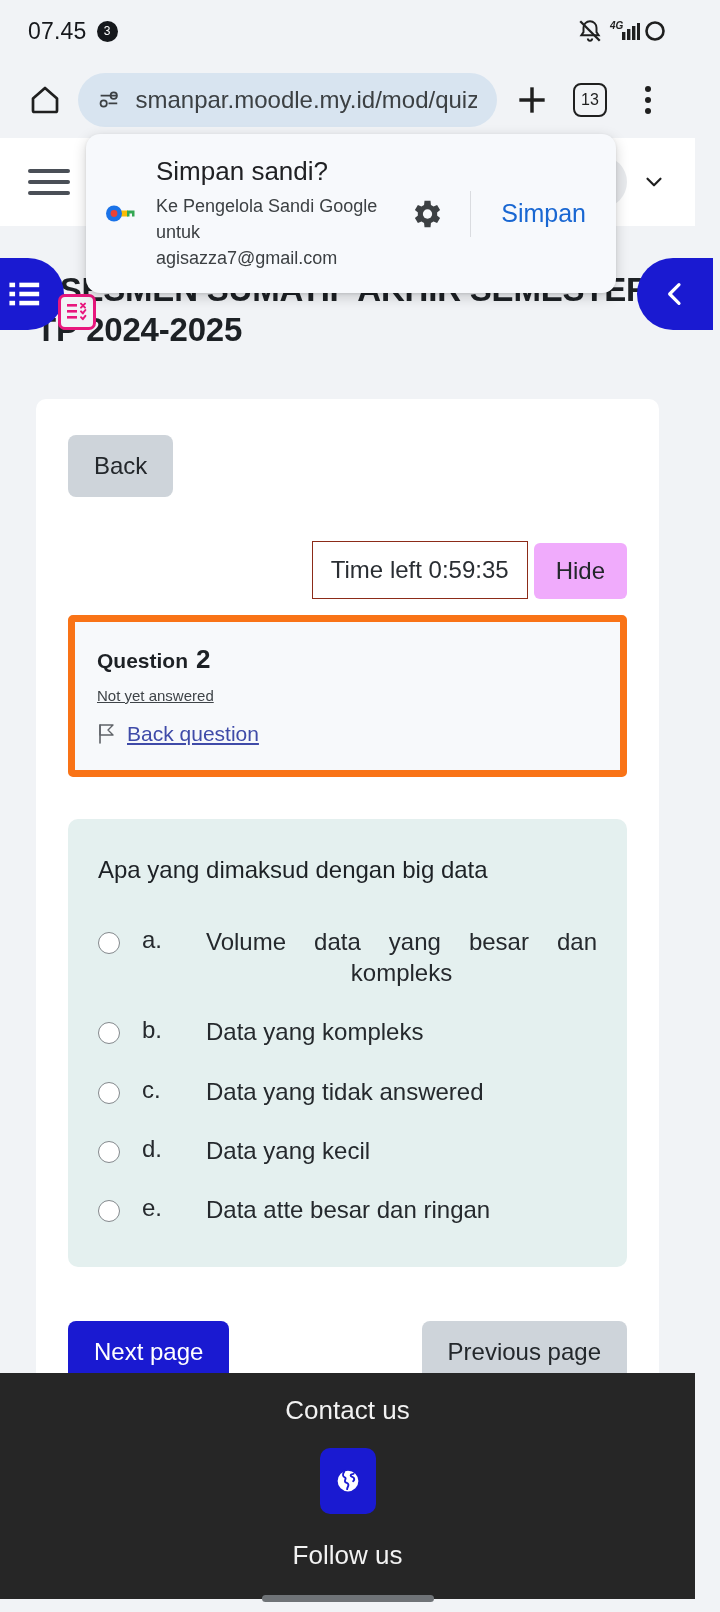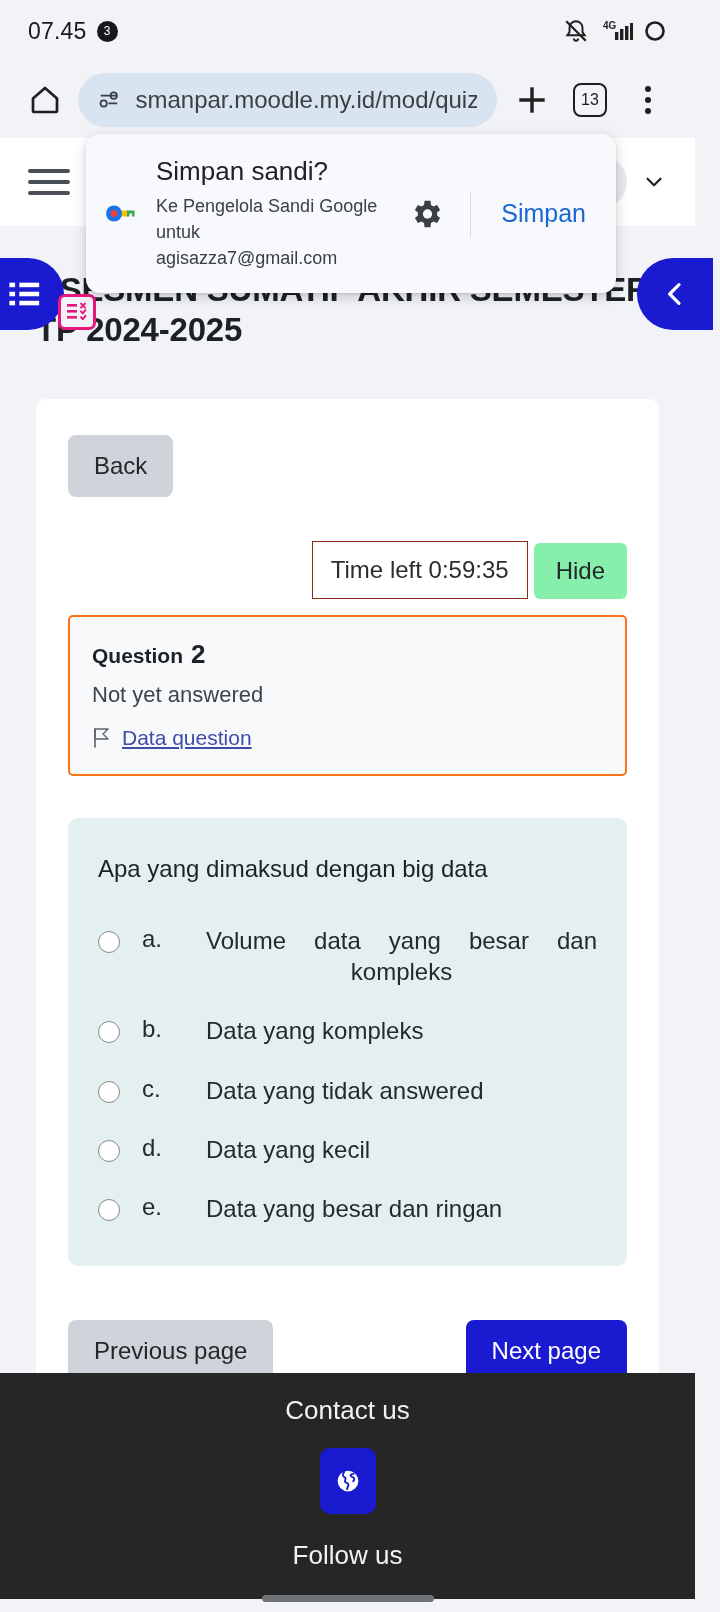--- a/index.html
+++ b/index.html
@@ -16,21 +16,21 @@
     height: 62px; display: flex; align-items: center;
     justify-content: space-between; padding: 0 28px;
     background: #f1f3f6;
   }
   .sb-left { display: flex; align-items: center; gap: 10px; }
   .sb-clock { font-size: 23px; color: #16181c; letter-spacing: .2px; }
   .sb-badge {
     width: 21px; height: 21px; border-radius: 50%; background: #16181c;
     color: #fff; font-size: 12px; display: flex; align-items: center; justify-content: center;
   }
-  .sb-right { display: flex; align-items: center; gap: 10px; }
+  .sb-right { display: flex; align-items: center; gap: 3px; font-style: italic; }
 
   
   .chrome-bar {
     height: 76px; display: flex; align-items: center; gap: 0;
     padding: 0 18px; background: #f1f3f6;
   }
   .home-btn { width: 54px; display: flex; justify-content: center; }
   .omnibox {
     flex: 1; height: 54px; background: #d8e4f0; border-radius: 27px;
     display: flex; align-items: center; gap: 13px; padding: 0 20px;
@@ -109,29 +109,29 @@
     border: none; border-radius: 8px; font-family: inherit; cursor: pointer;
   }
   .btn-grey { background: #ced4da; color: #23272b; font-size: 24px; padding: 17px 26px; }
   .btn-blue { background: #1a1ad1; color: #ffffff; font-size: 24px; padding: 17px 26px; }
 
   .timer-row { display: flex; justify-content: flex-end; align-items: stretch; margin-top: 44px; }
   .timer-box {
     border: 1.6px solid #8c2b18; background: #ffffff; padding: 14px 18px;
     font-size: 24px; color: #2a2e33; display: flex; align-items: center;
   }
-  .hide-btn { background: #86efac; color: #23272b; font-size: 24px; padding: 14px 22px; border: none; border-radius: 6px; margin-left: 6px; align-self: flex-end; }
+  .hide-btn { background: #f0abfc; color: #23272b; font-size: 24px; padding: 14px 22px; border: none; border-radius: 6px; margin-left: 6px; align-self: flex-end; }
 
   .qinfo {
-    border: 2px solid #f97316; background: #f7f9fb; border-radius: 5px;
+    border: 7px solid #f97316; background: #f7f9fb; border-radius: 5px;
     margin-top: 16px; padding: 22px 22px 24px 22px;
   }
   .qinfo-head { font-size: 21px; font-weight: 700; color: #1d2125; display: flex; align-items: baseline; gap: 8px; }
   .qinfo-head .qnum { font-size: 26px; }
-  .qinfo-state { font-size: 22px; color: #3f4448; margin-top: 12px; }
+  .qinfo-state { font-size: 15px; color: #3f4448; margin-top: 12px; text-decoration: underline; }
   .flag-row { display: flex; align-items: center; gap: 10px; margin-top: 18px; }
   .flag-link { font-size: 21px; color: #3f4ba8; text-decoration: underline; }
 
   .qbody {
     background: #e4f0ef; border-radius: 10px; margin-top: 42px;
     padding: 34px 30px 38px 30px;
   }
   .qtext { font-size: 24px; color: #1d2125; line-height: 1.4; }
   .opts { margin-top: 40px; }
   .opt { display: flex; align-items: flex-start; gap: 0; margin-bottom: 28px; }
@@ -278,21 +278,21 @@
         <div class="qinfo-head">
           <span>Question</span>
           <span class="qnum">2</span>
         </div>
         <div class="qinfo-state">Not yet answered</div>
         <div class="flag-row">
           <svg width="20" height="24" viewBox="0 0 20 24">
             <path d="M3 3v18" stroke="#5f6368" stroke-width="1.6" fill="none" stroke-linecap="round"></path>
             <path d="M3 3h13l-5 5 5 5H3z" fill="none" stroke="#5f6368" stroke-width="1.4" stroke-linejoin="round"></path>
           </svg>
-          <span class="flag-link">Data question</span>
+          <span class="flag-link">Back question</span>
         </div>
       </div>
 
       <div class="qbody">
         <div class="qtext">Apa yang dimaksud dengan big data</div>
         <div class="opts">
 
           <div class="opt">
             <span class="radio"></span>
             <span class="opt-letter">a.</span>
@@ -313,29 +313,29 @@
 
           <div class="opt">
             <span class="radio"></span>
             <span class="opt-letter">d.</span>
             <span class="opt-text">Data yang kecil</span>
           </div>
 
           <div class="opt">
             <span class="radio"></span>
             <span class="opt-letter">e.</span>
-            <span class="opt-text">Data yang besar dan ringan</span>
+            <span class="opt-text">Data atte besar dan ringan</span>
           </div>
 
         </div>
       </div>
 
       <div class="nav-btns">
+        <button class="btn btn-blue">Next page</button>
         <button class="btn btn-grey">Previous page</button>
-        <button class="btn btn-blue">Next page</button>
       </div>
     </div>
   </div>
 
   <div class="footer">
     <div class="footer-h">Contact us</div>
     <div class="globe-btn">
       <svg width="30" height="30" viewBox="0 0 24 24">
         <circle cx="12" cy="12" r="9" fill="#fff"></circle>
         <path d="M9 4.5c-1.6 2.2-1.2 4 .4 4.6 1.8.7-.6 2.4.3 3.6.9 1.2 2.4.6 2.6 2.2.2 1.6-1 2-1 3.6M16.5 6.2c-1 .5-2.4.2-2.4 1.4 0 1.2 2 .9 2.6 2 .5 1 .2 2-.6 2.6" stroke="#1a1ad1" stroke-width="1.5" fill="none" stroke-linecap="round" stroke-linejoin="round"></path>

